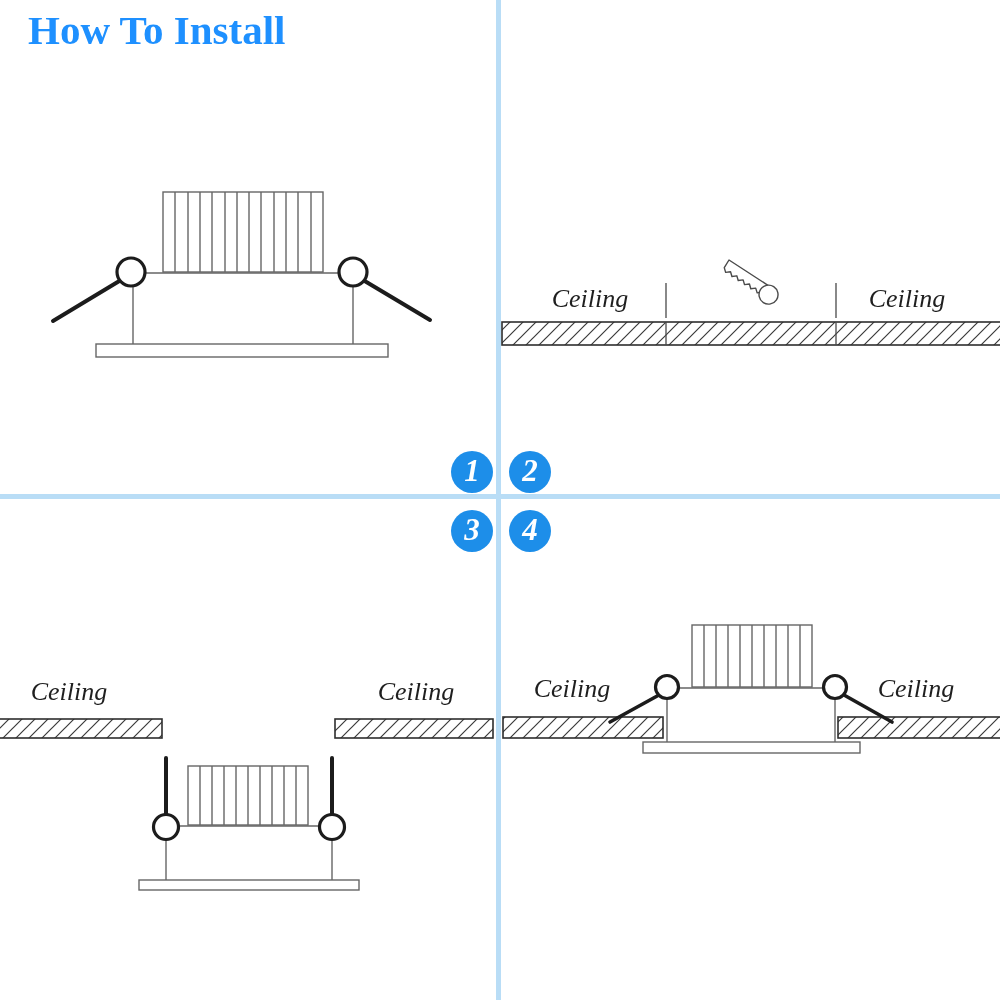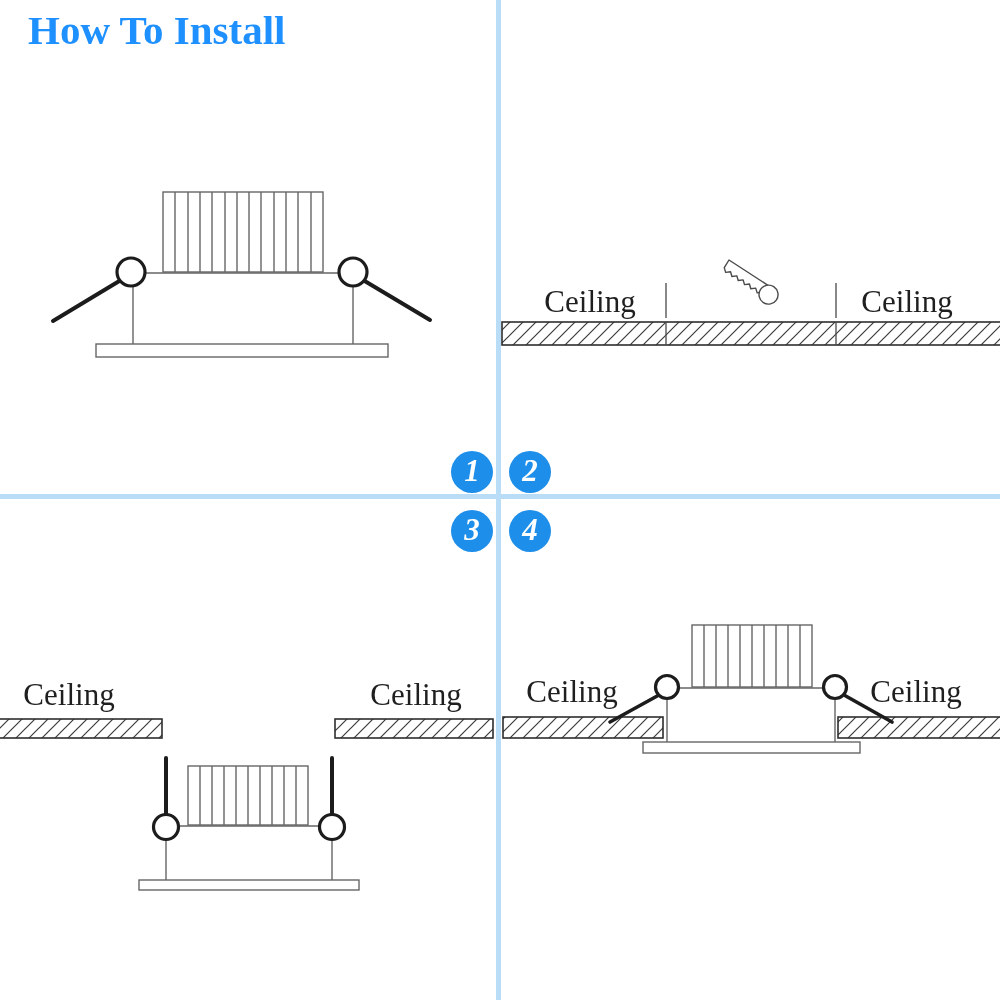--- a/index.html
+++ b/index.html
@@ -11,21 +11,21 @@
     position:absolute;left:28px;top:8px;margin:0;
     font-size:41px;font-weight:bold;line-height:1.1;
     color:var(--title-blue,#1E90FF);
     font-family:"Liberation Serif","DejaVu Serif",serif;
   }
   .v-divider{position:absolute;left:496px;top:0;width:5px;height:1000px;background:var(--divider-blue,#B9DDF6);}
   .h-divider{position:absolute;left:0;top:494px;width:1000px;height:5px;background:var(--divider-blue,#B9DDF6);}
   svg.diagram{position:absolute;left:0;top:0;}
   .ceil-label{
     position:absolute;transform:translateX(-50%);
-    font-size:31px;color:var(--text-dark,#1F1F1F);white-space:nowrap;
+    font-size:26px;color:var(--text-dark,#1F1F1F);white-space:nowrap;font-style:italic;
   }
   .badge{
     position:absolute;width:42px;height:42px;border-radius:50%;
     background:var(--badge-blue,#1D8EE9);color:#fff;
     display:flex;align-items:center;justify-content:center;
     font-size:31px;font-style:italic;font-weight:bold;z-index:5;
     padding-bottom:2px;box-sizing:border-box;
   }
   
   .thin{fill:none;stroke:var(--line-gray,#666);stroke-width:1.4;}

